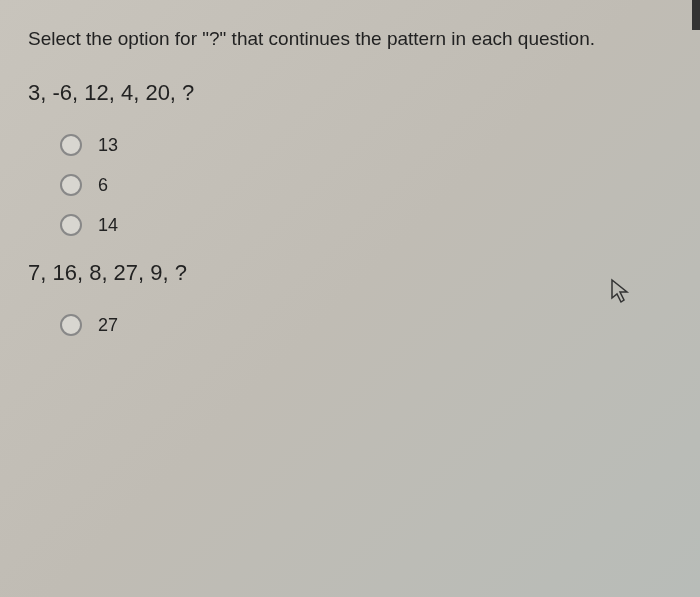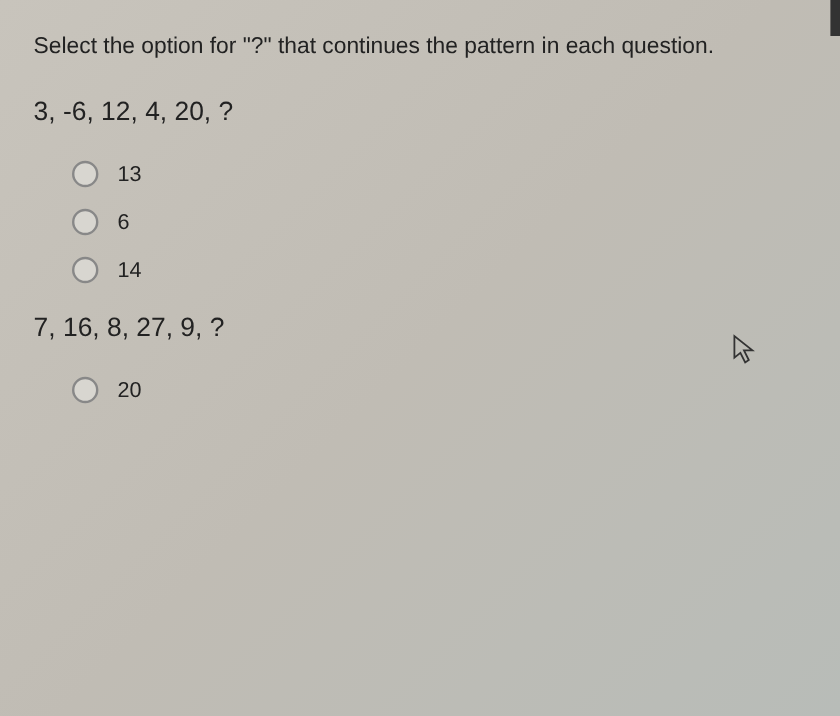--- a/index.html
+++ b/index.html
@@ -100,21 +100,21 @@
   <div class="option-row">
     <span class="radio"></span>
     <span class="option-label">14</span>
   </div>
 </div>
 
 <div class="sequence">7, 16, 8, 27, 9, ?</div>
 <div class="options">
   <div class="option-row">
     <span class="radio"></span>
-    <span class="option-label">20</span>
+    <span class="option-label">27</span>
   </div>
 </div>
 
 <div class="cursor-icon">
   <svg width="22" height="28" viewBox="0 0 22 28">
     <path d="M 2 2 L 2 20 L 7 16 L 11 24 L 14 22 L 10 14 L 17 14 Z" fill="none" stroke="#333" stroke-width="1.5"></path>
   </svg>
 </div>
 
 <div class="right-edge"></div>

